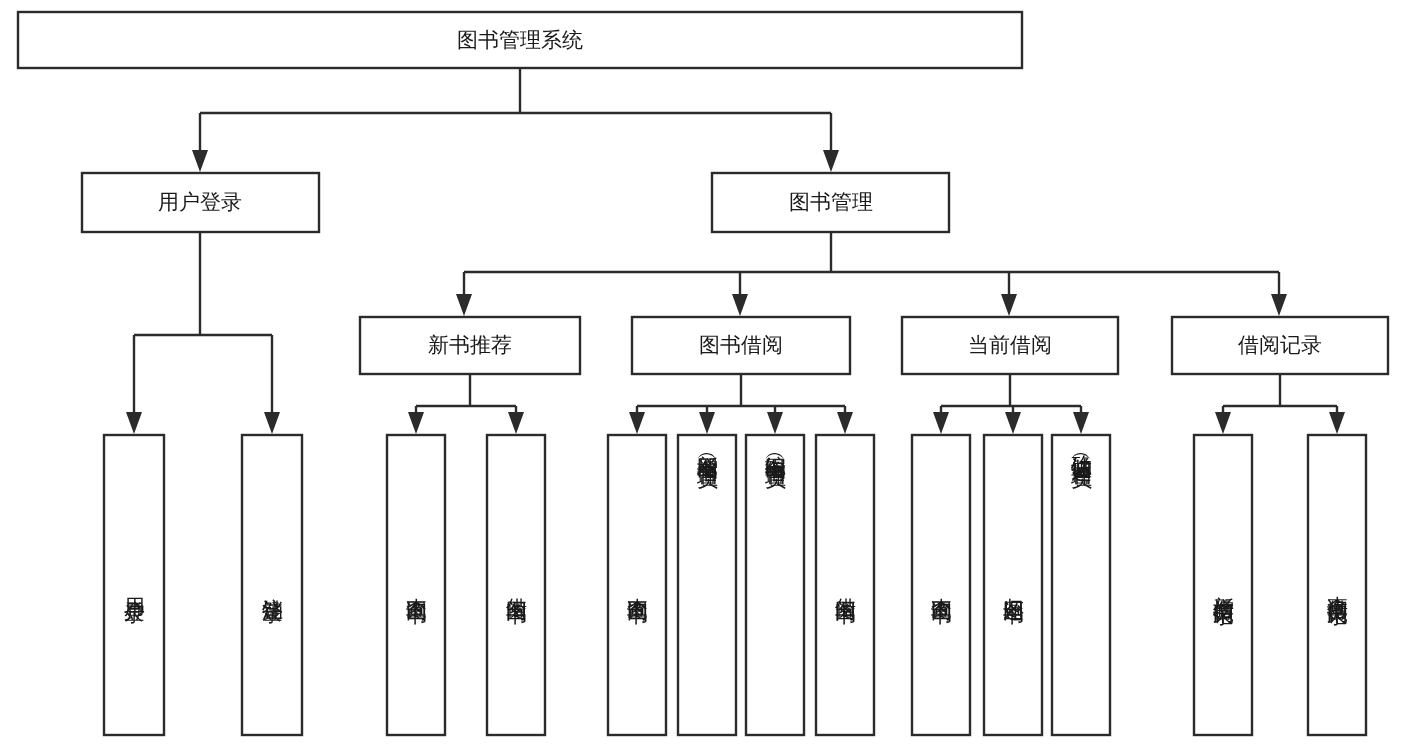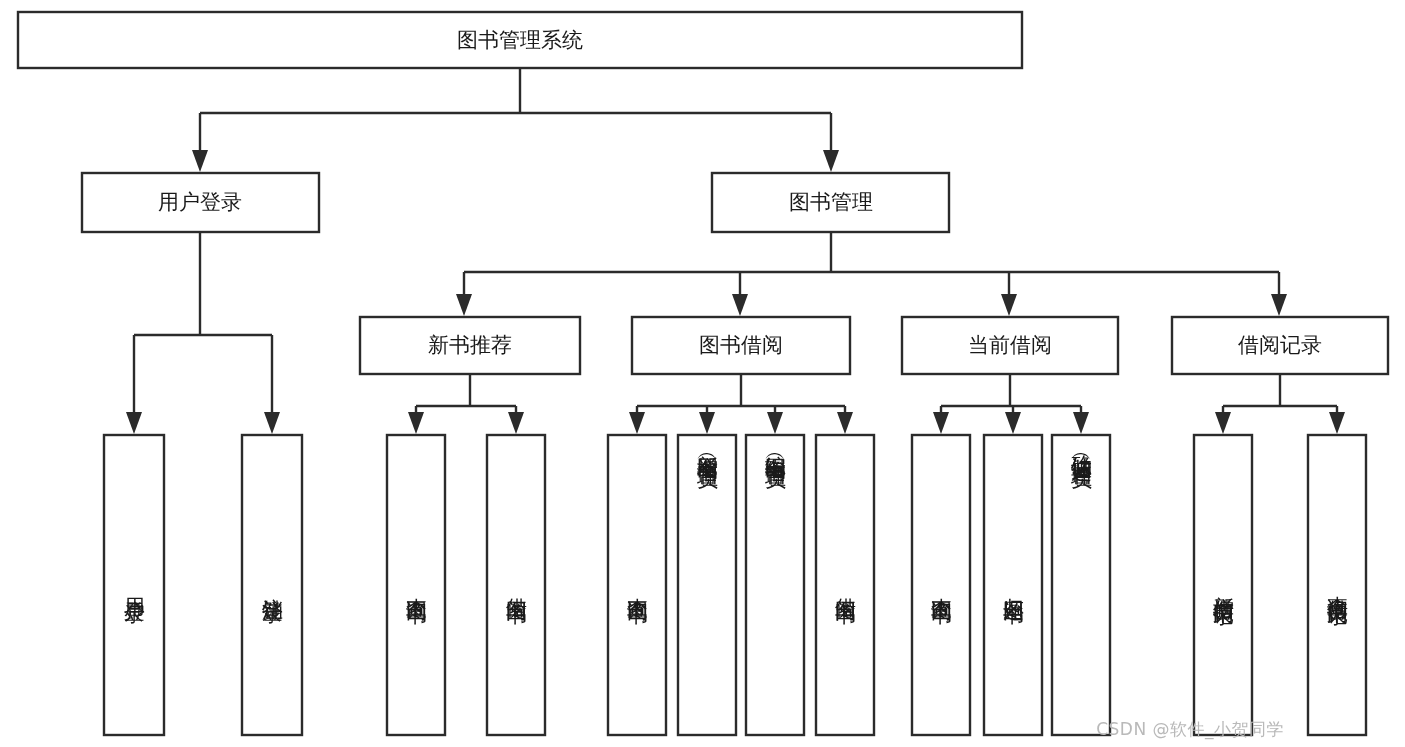--- a/index.html
+++ b/index.html
@@ -225,15 +225,14 @@
   <div class="label-vertical" style="left:912px; top:435px; width:58px; height:300px; justify-content:center; display:flex; align-items:center;">查询图书</div>
 
   <div class="label-vertical" style="left:984px; top:435px; width:58px; height:300px; justify-content:center; display:flex; align-items:center;">归还图书</div>
 
   <div class="label-vertical" style="left:1052px; top:438px; width:58px; height:300px; justify-content:flex-start; display:flex; align-items:center;">确认归还（管理员）</div>
 
   <div class="label-vertical" style="left:1194px; top:435px; width:58px; height:300px; justify-content:center; display:flex; align-items:center;">新增借阅记录</div>
 
   <div class="label-vertical" style="left:1308px; top:435px; width:58px; height:300px; justify-content:center; display:flex; align-items:center;">查询借阅记录</div>
 
-  <div class="watermark">CSDN @软件_小贺同学</div>
 
 </div>
 
 </body></html>

